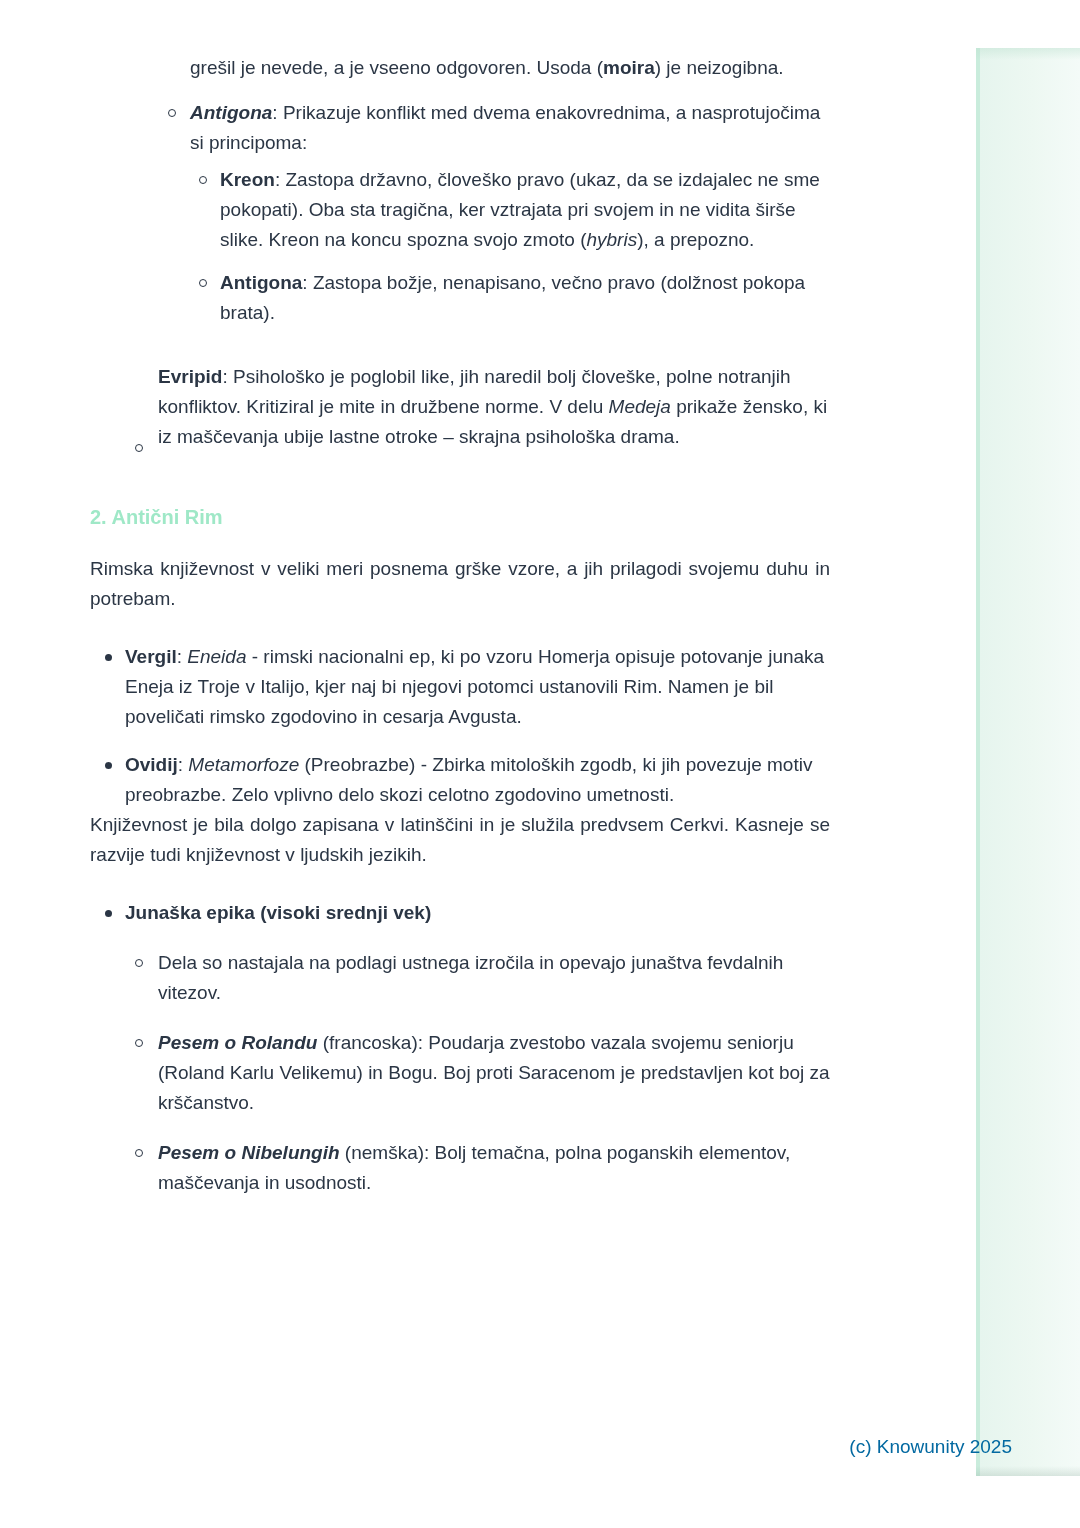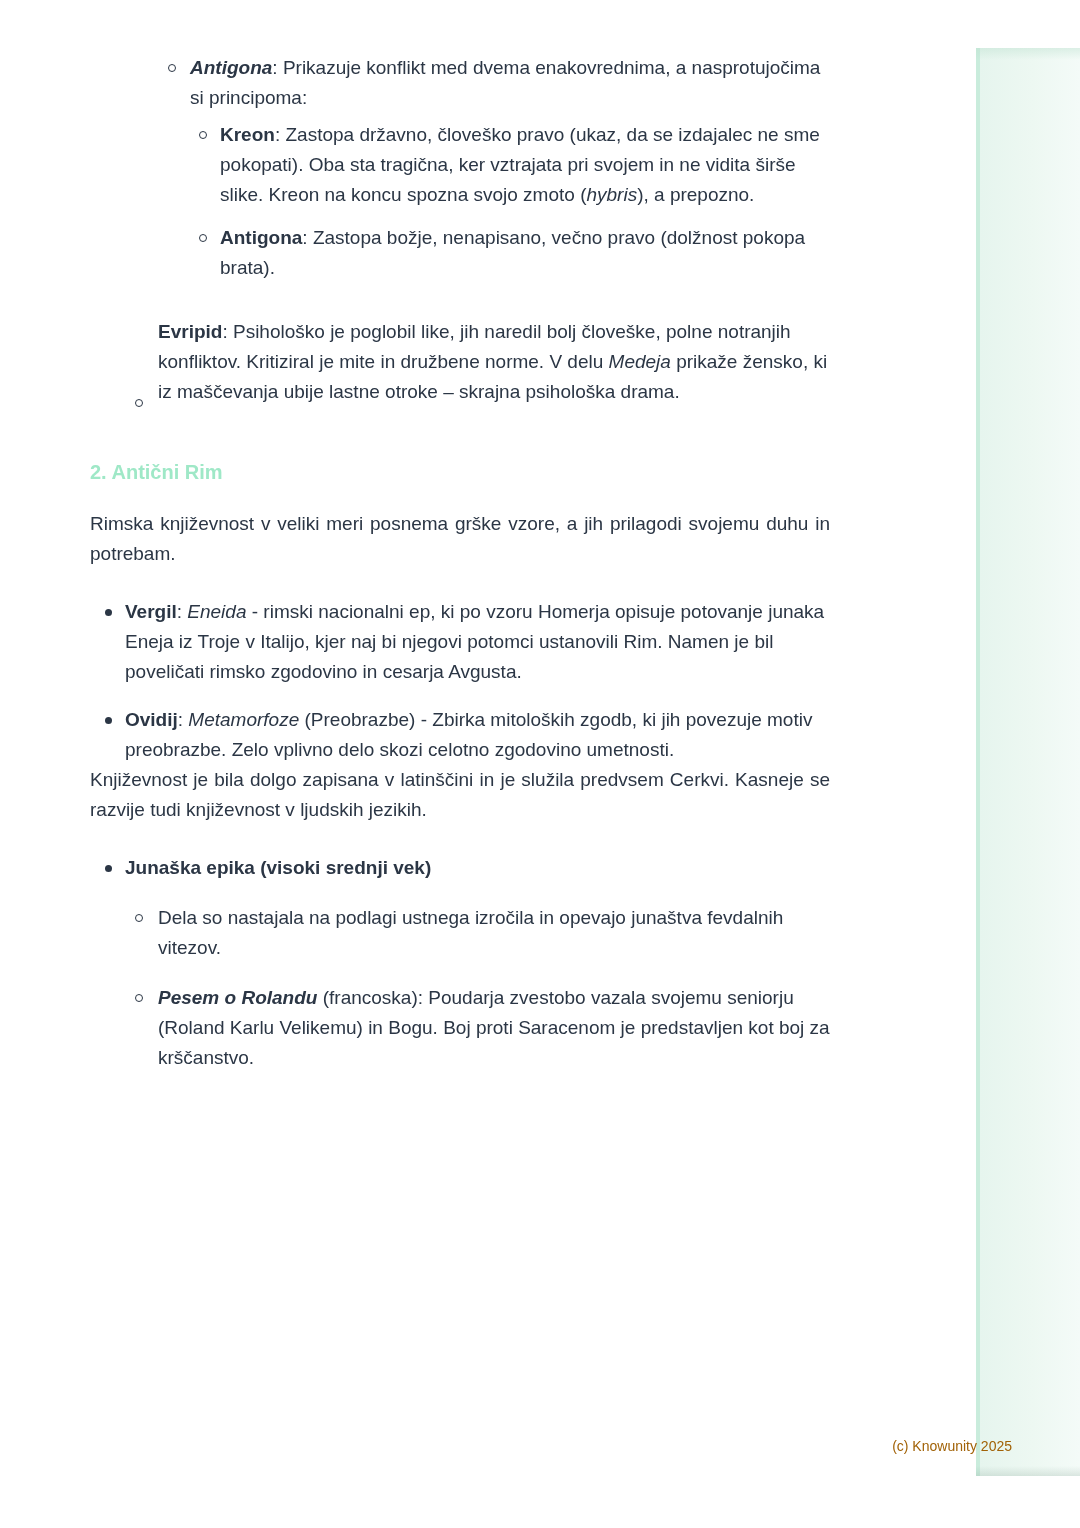--- a/index.html
+++ b/index.html
@@ -32,31 +32,32 @@
   .l4list .li { margin-bottom:13px; }
   .l4list .li:last-child { margin-bottom:0; }
   .l4list .hollow { margin-right:13px; }
   .item-evripid { margin-left:45px; margin-bottom:0;align-items:flex-end; }
   .l1list .li { margin-left:15px; margin-bottom:18px; }
   .l1list .li:last-child { margin-bottom:0; }
   .item-junaska { margin-left:15px; margin-bottom:20px; }
   .s3list { margin-left:45px; }
   .s3list .li { margin-bottom:20px; }
   .s3list .li:last-child { margin-bottom:0; }
-  .watermark { position:absolute; right:68px; top:1438px; font-size:14px; line-height:17px; color:#a16207; z-index:2; }
+  .watermark { position:absolute; right:68px; top:1438px; font-size:19px; line-height:17px; color:#0369a1; z-index:2; }
 </style>
 </head>
 <body>
 
 <div class="page">
 
   <div class="accent-strip"></div>
 
   <div class="content">
 
+    <p class="cont"><span>grešil je nevede, a je vseeno odgovoren. Usoda (</span><span class="b">moira</span><span>) je neizogibna.</span></p>
 
     <div class="li item-antigona">
       <span class="mk hollow"></span>
       <div class="tx"><span class="b i">Antigona</span><span>: Prikazuje konflikt med dvema enakovrednima, a nasprotujočima si principoma:</span></div>
     </div>
 
     <div class="l4list">
       <div class="li">
         <span class="mk hollow"></span>
         <div class="tx"><span class="b">Kreon</span><span>: Zastopa državno, človeško pravo (ukaz, da se izdajalec ne sme pokopati). Oba sta tragična, ker vztrajata pri svojem in ne vidita širše slike. Kreon na koncu spozna svojo zmoto (</span><span class="i">hybris</span><span>), a prepozno.</span></div>
@@ -97,19 +98,23 @@
 
     <div class="s3list">
       <div class="li">
         <span class="mk hollow"></span>
         <div class="tx"><span>Dela so nastajala na podlagi ustnega izročila in opevajo junaštva fevdalnih vitezov.</span></div>
       </div>
       <div class="li">
         <span class="mk hollow"></span>
         <div class="tx"><span class="b i">Pesem o Rolandu</span><span> (francoska): Poudarja zvestobo vazala svojemu seniorju (Roland Karlu Velikemu) in Bogu. Boj proti Saracenom je predstavljen kot boj za krščanstvo.</span></div>
       </div>
+      <div class="li">
+        <span class="mk hollow"></span>
+        <div class="tx"><span class="b i">Pesem o Nibelungih</span><span> (nemška): Bolj temačna, polna poganskih elementov, maščevanja in usodnosti.</span></div>
+      </div>
     </div>
 
   </div>
 
   <div class="watermark">(c) Knowunity 2025</div>
 
 </div>
 
 </body></html>

